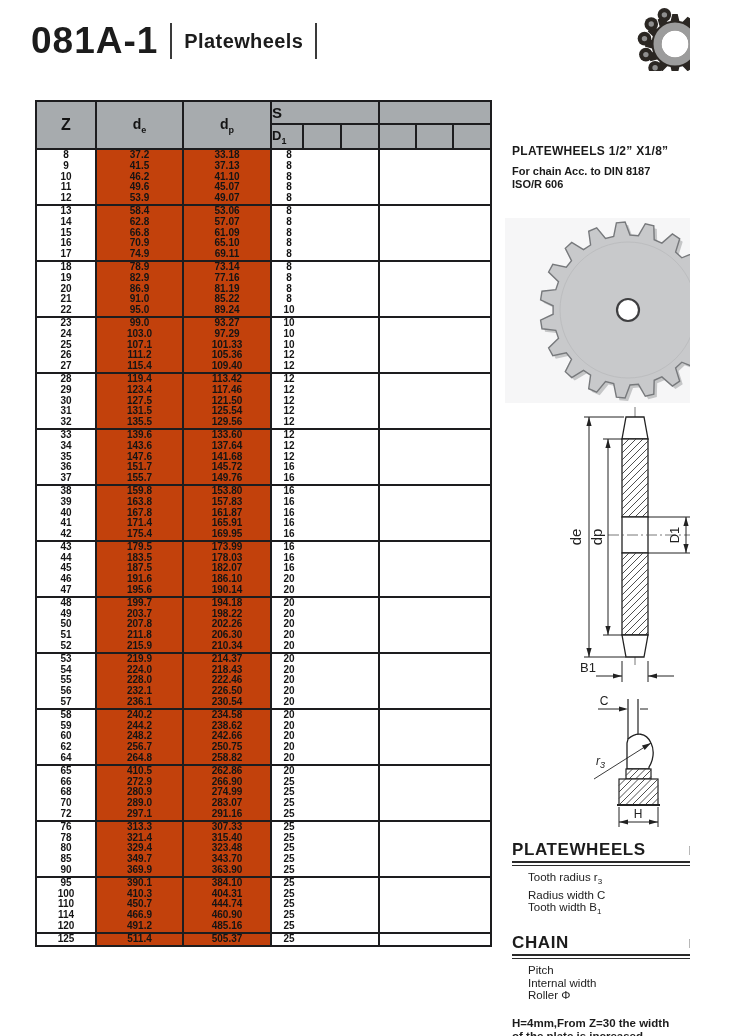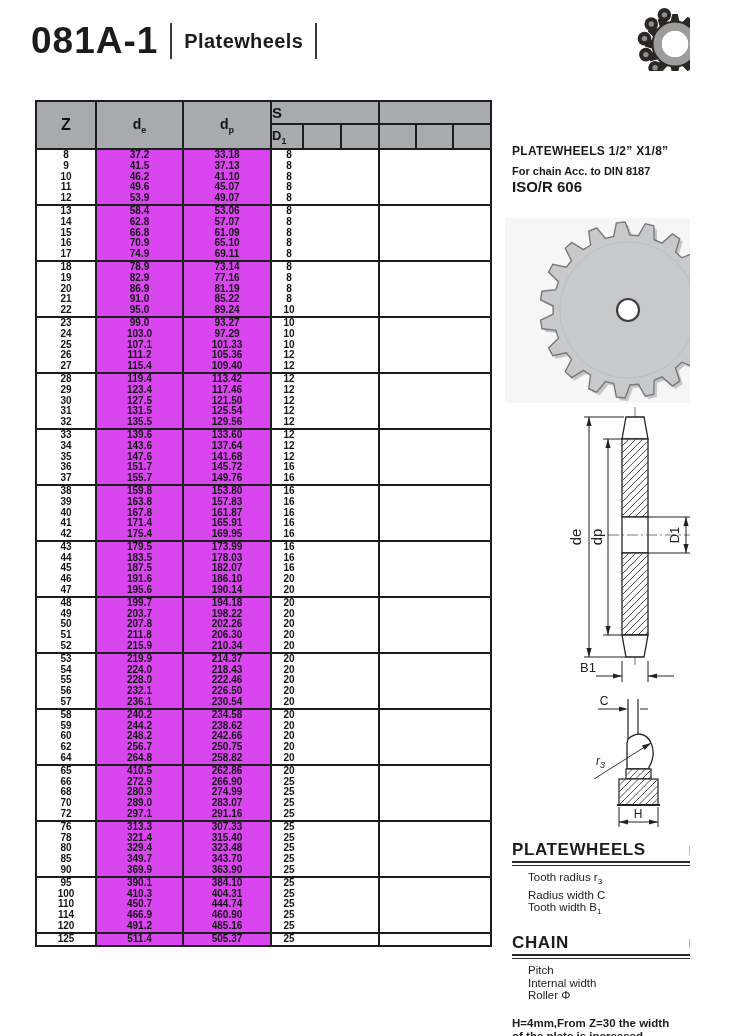--- a/index.html
+++ b/index.html
@@ -18,28 +18,28 @@
   table.main{position:absolute;left:35px;top:100px;width:455px;border-collapse:collapse;
              table-layout:fixed;}
   table.main th,table.main td{border:2px solid #1d1d1f;padding:0;}
   thead th{background:#a7abae;color:#141414;font-weight:bold;}
   th.h-z{font-size:16px;height:46px;}
   th.h-d{font-size:14px;}
   th.h-d sub,th.h-d1 sub{font-size:9px;}
   th.h-s{font-size:15px;text-align:left;padding-left:8px;height:21px;}
   th.h-d1{font-size:13px;text-align:left;padding-left:7px;height:23px;}
   tbody td{vertical-align:top;padding:3px 0 2px 0;background:#fff;}
-  tbody td.shade{background:#d946ef;}
+  tbody td.shade{background:#c2410c;}
   .line{height:10.8px;line-height:10.8px;font-size:10px;font-weight:bold;
         text-align:center;color:#141414;white-space:nowrap;}
   td.col-s .line{width:34px;}
   
   .prod-title{position:absolute;left:512px;top:144px;font-size:12px;font-weight:bold;letter-spacing:.3px;}
   .prod-line1{position:absolute;left:512px;top:165px;font-size:11px;font-weight:bold;}
-  .prod-line2{position:absolute;left:512px;top:178px;font-size:15px;font-weight:bold;}
+  .prod-line2{position:absolute;left:512px;top:178px;font-size:11px;font-weight:bold;}
   .photo{position:absolute;left:505px;top:218px;}
   .cross{position:absolute;left:540px;top:405px;}
   .tooth{position:absolute;left:588px;top:693px;}
   
   .specs{position:absolute;left:512px;top:840px;width:208px;}
   .spec-head{position:relative;display:flex;justify-content:space-between;
              font-size:17px;font-weight:bold;letter-spacing:.6px;color:#1c1c1c;
              border-bottom:2.5px solid #2a2a2a;padding-bottom:1px;margin-bottom:8px;}
   .spec-head::after{content:"";position:absolute;left:0;right:0;bottom:-5px;height:1px;background:#2a2a2a;}
   .spec-head.chain{margin-top:14px;}

